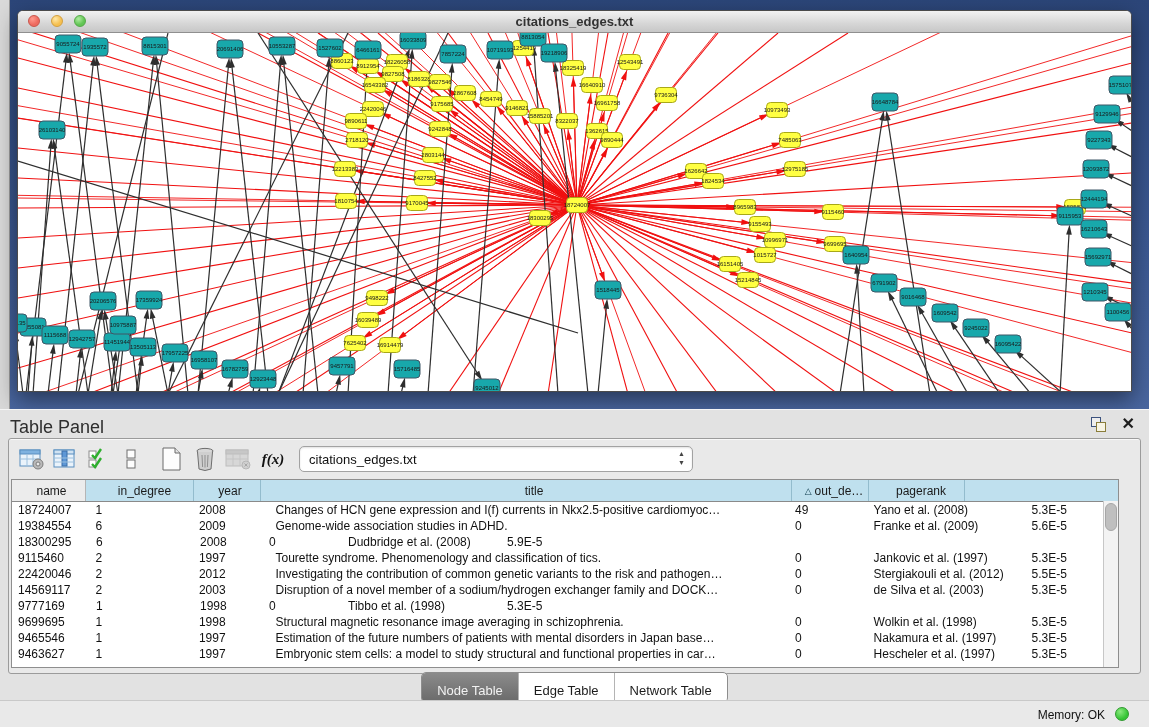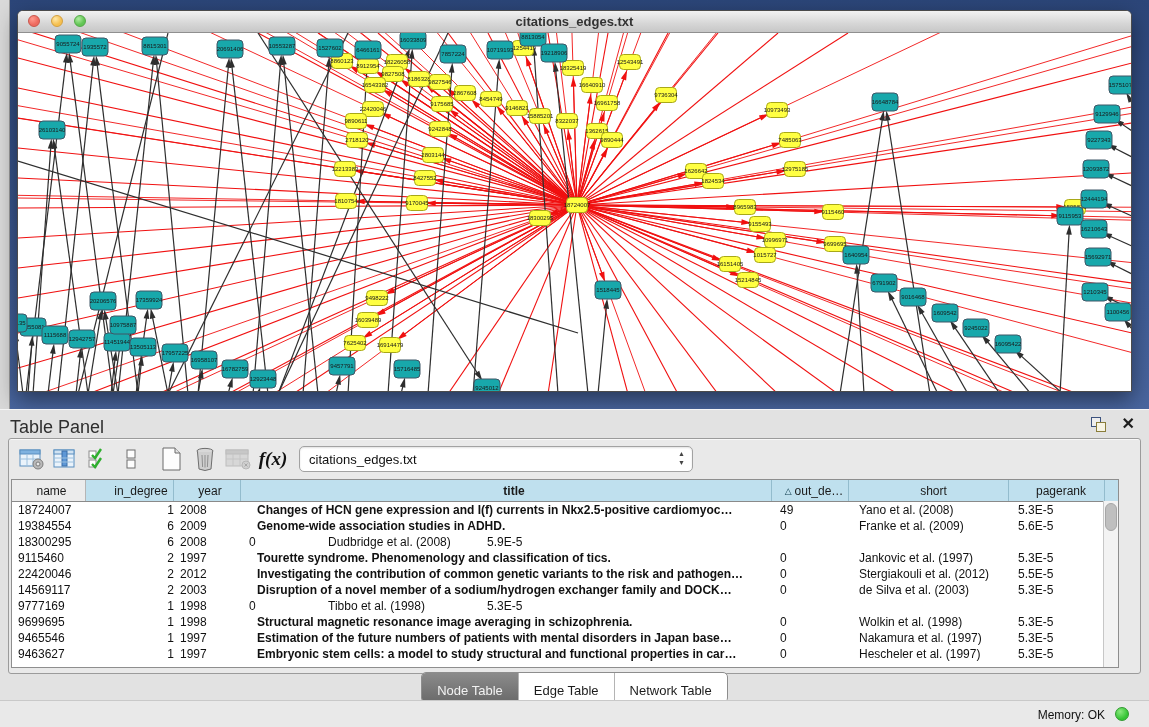--- a/index.html
+++ b/index.html
@@ -37,42 +37,42 @@
   .float-ic .sq2{position:absolute;left:5px;top:5px;width:8px;height:8px;border:1px solid #8a7d3a;background:#f7f4e4;}
   .close-ic{position:absolute;right:14px;top:4px;font-size:16px;font-weight:bold;color:#1d1d1d;}
 
   .panel-box{margin:0 8px;height:236px;border:1px solid #9b9b9b;border-radius:3px;
              background:#e9e9e9;box-sizing:border-box;box-shadow:inset 0 1px 0 #f8f8f8;}
 
   
   .tbar{height:40px;display:flex;align-items:center;padding-left:8px;}
   .tbtn{width:30px;height:30px;display:flex;align-items:center;justify-content:center;margin-right:3px;}
   .tbtn svg{display:block;}
-  .fx{font-family:"Liberation Serif",serif;font-style:italic;font-weight:bold;font-size:19px;color:#111;
+  .fx{font-family:"Liberation Serif",serif;font-style:italic;font-weight:bold;font-size:15px;color:#111;
       width:34px;text-align:center;}
   .combo{width:392px;height:24px;margin-left:6px;background:#fff;border:1px solid #a2a2a2;border-radius:5px;
          position:relative;display:flex;align-items:center;box-shadow:inset 0 1px 2px rgba(0,0,0,.12);}
   .combo .cval{font-size:13px;color:#111;padding-left:9px;}
   .combo .spin{position:absolute;right:7px;top:2px;font-size:7px;line-height:9px;color:#444;text-align:center;}
 
   
   .tbl{margin:0 2px;width:1108px;border:1px solid #8e8e8e;background:#fff;position:relative;
        height:189px;box-sizing:border-box;overflow:hidden;}
   .thead{display:flex;height:21px;border-bottom:1px solid #8a8a8a;background:#bfe0ee;}
   .th{box-sizing:border-box;border-right:1px solid #93bccd;font-size:12px;color:#1a1a1a;
       display:flex;align-items:center;justify-content:center;overflow:hidden;white-space:nowrap;}
   .th.gray{background:#ececec;border-right:1px solid #b5b5b5;}
   .sort{font-size:9px;margin-right:3px;color:#0d3b4d;}
   .trow{display:flex;height:16px;}
   .cell{box-sizing:border-box;font-size:12px;color:#111;overflow:hidden;white-space:nowrap;
         padding-top:1px;}
   .c0{width:74px;padding-left:6px;}
-  .c1{width:88px;padding-left:23px;text-align:right;}
+  .c1{width:108px;padding-left:10px;}
   .c2{width:67px;padding-left:6px;}
-  .c3{width:531px;padding-left:16px;font-weight:bold;}
+  .c3{width:531px;padding-left:16px;}
   .c4{width:77px;padding-left:8px;}
   .c5{width:160px;padding-left:10px;}
   .c6{width:96px;padding-left:9px;}
   .vscroll{position:absolute;right:0;top:21px;bottom:0;width:15px;background:#f3f3f3;
            border-left:1px solid #c7c7c7;box-sizing:border-box;}
   .vthumb{margin:2px 1px;height:26px;background:#bfbfbf;border:1px solid #a7a7a7;border-radius:7px;}
 
   
   .tabs-row{height:27px;display:flex;align-items:center;justify-content:center;}
   .seg{display:inline-flex;border:1px solid #8d8d8d;border-radius:5px;overflow:hidden;
@@ -898,21 +898,20 @@
     <div class="tbl">
       <div class="thead">
         <div class="th gray c0">name</div>
         <div class="th c1">in_degree</div>
         <div class="th c2">year</div>
         <div class="th c3">title</div>
         <div class="th c4">
             <span class="sort">△</span>
             <span>out_de…</span>
           </div>
-        <div class="th c5">short</div>
         <div class="th c6">pagerank</div>
       </div>
       <div id="table-body">
           <div class="trow">
             <div class="cell c0">18724007</div>
             <div class="cell c1">1</div>
             <div class="cell c2">2008</div>
             <div class="cell c3">Changes of HCN gene expression and I(f) currents in Nkx2.5-positive cardiomyoc…</div>
             <div class="cell c4">49</div>
             <div class="cell c5">Yano et al. (2008)</div>

